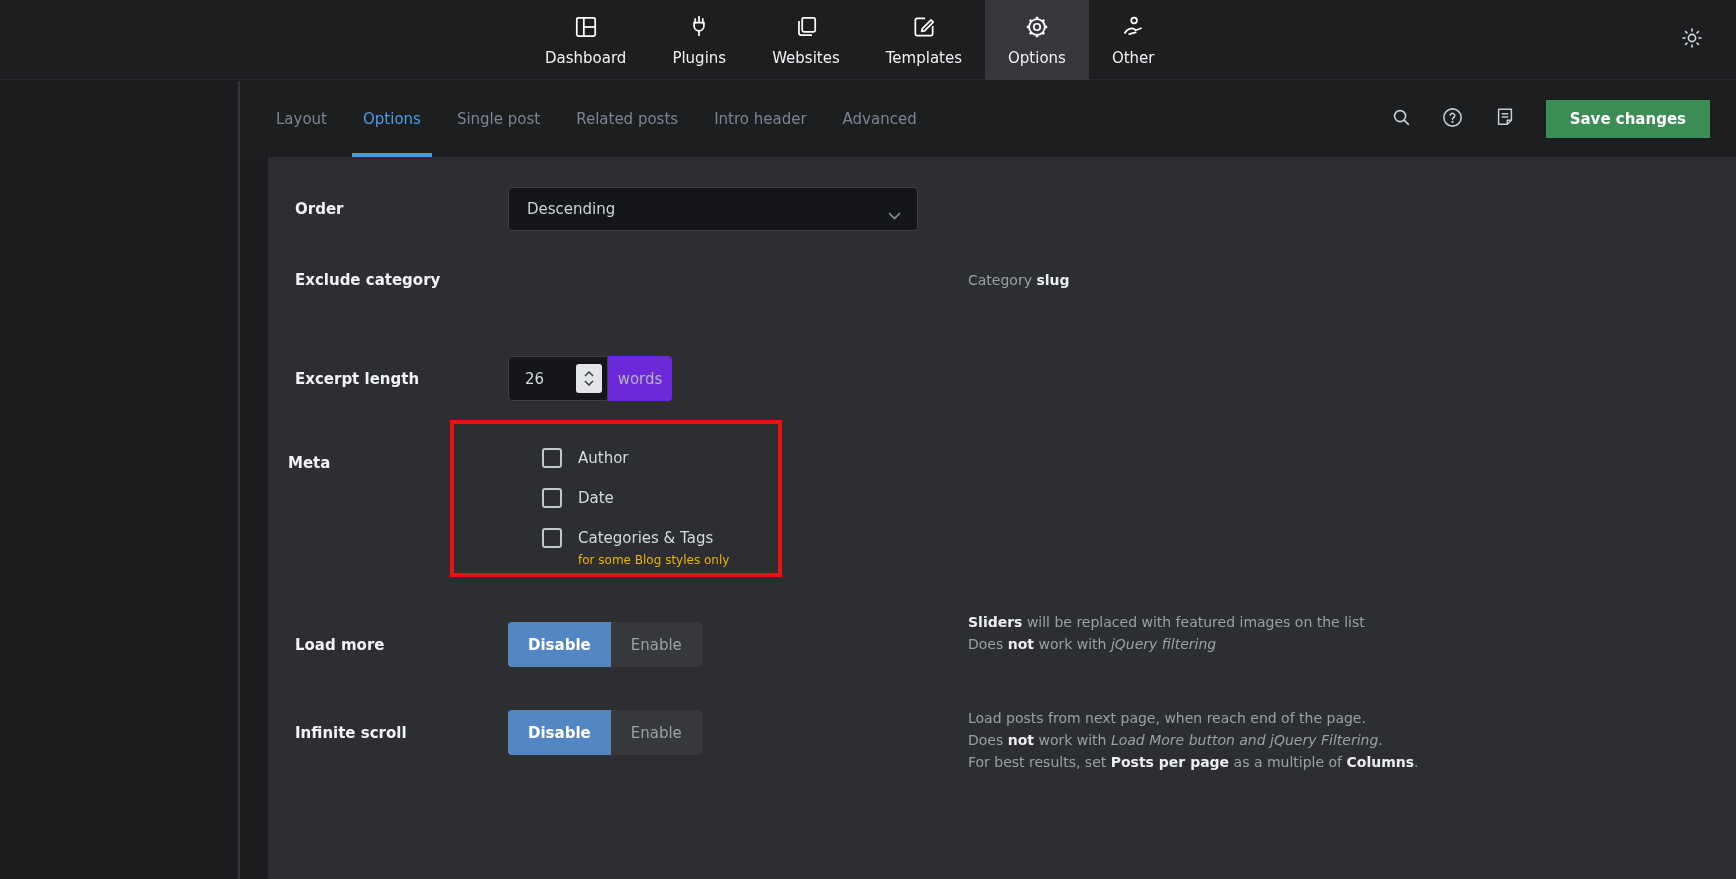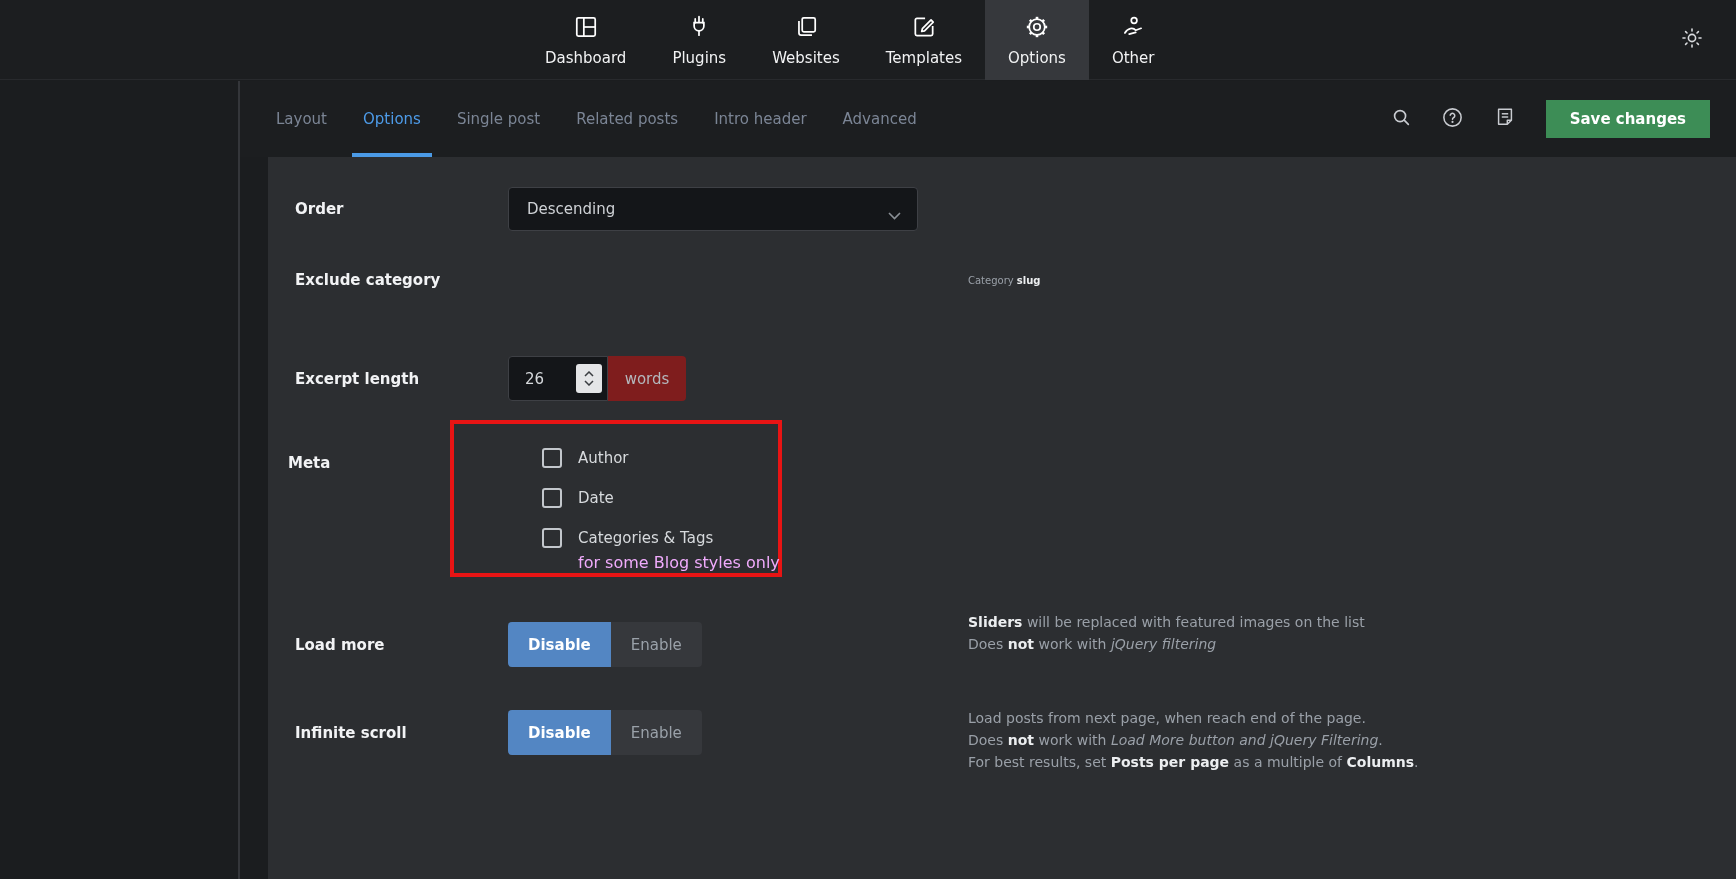--- a/index.html
+++ b/index.html
@@ -69,52 +69,52 @@
   }
   .select .chev { position:absolute; right:16px; top:18px; }
 
   .text-input {
     width:410px; height:44px; background:#141619; border:1px solid #3e4045;
     border-radius:4px; padding:0 18px; font-size:15px; color:#cfd2d6;
     font-family:inherit; outline:none;
   }
   .text-input::placeholder { color:#5f646b; }
 
-  .hint { position:absolute; left:700px; font-size:10px; color:#9aa0a8; }
+  .hint { position:absolute; left:700px; font-size:14px; color:#9aa0a8; }
   .hint b { color:#eceef0; }
 
   .num-wrap { position:relative; width:100px; height:45px; }
   .num-input {
     width:100px; height:45px; background:#141619; border:1px solid #3e4045;
     border-radius:4px 0 0 4px; padding:0 34px 0 16px; font-size:15px; color:#d6d9dc;
     font-family:inherit; outline:none;
   }
   .spinner {
     position:absolute; right:6px; top:8px; width:26px; height:29px;
     background:#e4e5e7; border-radius:3px; display:flex; flex-direction:column;
     align-items:center; justify-content:center; gap:3px; cursor:pointer;
   }
   .unit-box {
-    width:78px; height:45px; background:#7f1d1d; color:#b4b8bd; font-size:15px;
+    width:64px; height:45px; background:#6d28d9; color:#b4b8bd; font-size:15px;
     border-radius:0 4px 4px 0; display:flex; align-items:center; justify-content:center;
   }
 
   .annotation-box {
     position:absolute; left:182px; top:263px; width:332px; height:157px;
     border:4px solid #e81414; pointer-events:none;
   }
   .meta-label { position:absolute; left:20px; top:297px; font-size:15px; font-weight:600; color:#f2f3f5; }
   .checkbox-stack { position:absolute; left:274px; top:291px; display:flex; flex-direction:column; gap:20px; }
   .check-row { display:flex; align-items:flex-start; gap:16px; }
   .checkbox {
     width:20px; height:20px; border:2px solid #c3c7cc; border-radius:3px;
     background:transparent; cursor:pointer; flex:none;
   }
   .check-label { font-size:15px; color:#d7dadd; line-height:20px; }
-  .check-note { font-size:16px; color:#f0abfc; margin-top:5px; }
+  .check-note { font-size:12px; color:#eab308; margin-top:5px; }
 
   .toggle-group { display:flex; border-radius:4px; overflow:hidden; background:#36383c; }
   .toggle-btn {
     height:45px; display:flex; align-items:center; justify-content:center;
     font-size:15px; cursor:pointer; padding:0 20px; color:#9aa1a9;
   }
   .toggle-btn.on { background:#5386c3; color:#fff; font-weight:600; }
 
   .desc { position:absolute; left:700px; font-size:14px; color:#9aa0a8; line-height:22px; }
   .desc b { color:#eceef0; }

